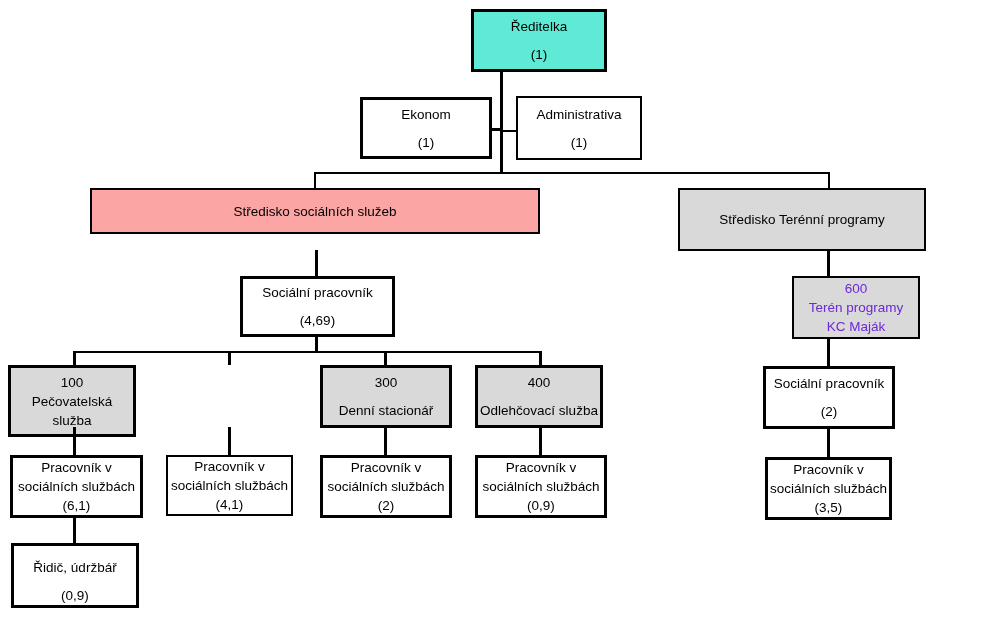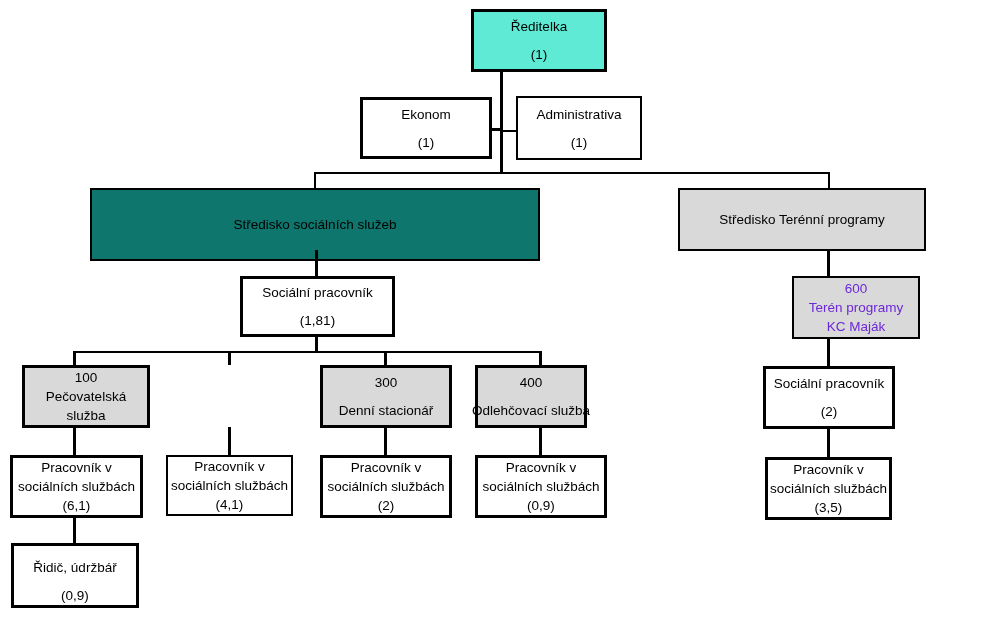--- a/index.html
+++ b/index.html
@@ -53,45 +53,45 @@
       <div class="line">(1)</div>
     </div>
     <div class="node spaced" style="left: 360px; top: 97px; width: 132px; height: 62px; border-width: 3px; background: rgb(255, 255, 255); border-color: rgb(0, 0, 0); color: rgb(0, 0, 0);">
       <div class="line">Ekonom</div>
       <div class="line">(1)</div>
     </div>
     <div class="node spaced" style="left: 516px; top: 96px; width: 126px; height: 64px; border-width: 2px; background: rgb(255, 255, 255); border-color: rgb(0, 0, 0); color: rgb(0, 0, 0);">
       <div class="line">Administrativa</div>
       <div class="line">(1)</div>
     </div>
-    <div class="node gray" style="left: 90px; top: 188px; width: 450px; height: 73px; border-width: 2px; background: #0f766e; border-color: rgb(0, 0, 0); color: rgb(0, 0, 0); text-align: center;">
+    <div class="node gray" style="left: 90px; top: 188px; width: 450px; height: 46px; border-width: 2px; background: #fca5a5; border-color: rgb(0, 0, 0); color: rgb(0, 0, 0); text-align: center;">
       <div class="line">Středisko sociálních služeb</div>
     </div>
     <div class="node gray" style="left: 678px; top: 188px; width: 248px; height: 63px; border-width: 2px; background: rgb(217, 217, 217); border-color: rgb(0, 0, 0); color: rgb(0, 0, 0);">
       <div class="line">Středisko Terénní programy</div>
     </div>
     <div class="node spaced" style="left: 240px; top: 276px; width: 155px; height: 61px; border-width: 3px; background: rgb(255, 255, 255); border-color: rgb(0, 0, 0); color: rgb(0, 0, 0);">
       <div class="line">Sociální pracovník</div>
-      <div class="line">(1,81)</div>
+      <div class="line">(4,69)</div>
     </div>
     <div class="node gray" style="left: 765px; top: 276px; width: 128px; height: 63px; border-width: 2px; background: rgb(217, 217, 217); border-color: rgb(0, 0, 0); color: #6d28d9; margin-left: 27px;">
       <div class="line">600</div>
       <div class="line">Terén programy</div>
       <div class="line">KC Maják</div>
     </div>
-    <div class="node gray" style="left: 22px; top: 365px; width: 128px; height: 63px; border-width: 3px; background: rgb(217, 217, 217); border-color: rgb(0, 0, 0); color: rgb(0, 0, 0);">
+    <div class="node gray" style="left: 8px; top: 365px; width: 128px; height: 72px; border-width: 3px; background: rgb(217, 217, 217); border-color: rgb(0, 0, 0); color: rgb(0, 0, 0);">
       <div class="line">100</div>
       <div class="line">Pečovatelská</div>
       <div class="line">služba</div>
     </div>
     <div class="node gray spaced" style="left: 320px; top: 365px; width: 132px; height: 63px; border-width: 3px; background: rgb(217, 217, 217); border-color: rgb(0, 0, 0); color: rgb(0, 0, 0);">
       <div class="line">300</div>
       <div class="line">Denní stacionář</div>
     </div>
-    <div class="node gray spaced" style="left: 475px; top: 365px; width: 112px; height: 63px; border-width: 3px; background: rgb(217, 217, 217); border-color: rgb(0, 0, 0); color: rgb(0, 0, 0);">
+    <div class="node gray spaced" style="left: 475px; top: 365px; width: 128px; height: 63px; border-width: 3px; background: rgb(217, 217, 217); border-color: rgb(0, 0, 0); color: rgb(0, 0, 0);">
       <div class="line">400</div>
       <div class="line">Odlehčovací služba</div>
     </div>
     <div class="node spaced" style="left: 763px; top: 366px; width: 132px; height: 63px; border-width: 3px; background: rgb(255, 255, 255); border-color: rgb(0, 0, 0); color: rgb(0, 0, 0);">
       <div class="line">Sociální pracovník</div>
       <div class="line">(2)</div>
     </div>
     <div class="node" style="left: 10px; top: 455px; width: 133px; height: 63px; border-width: 3px; background: rgb(255, 255, 255); border-color: rgb(0, 0, 0); color: rgb(0, 0, 0);">
       <div class="line">Pracovník v</div>
       <div class="line">sociálních službách</div>

